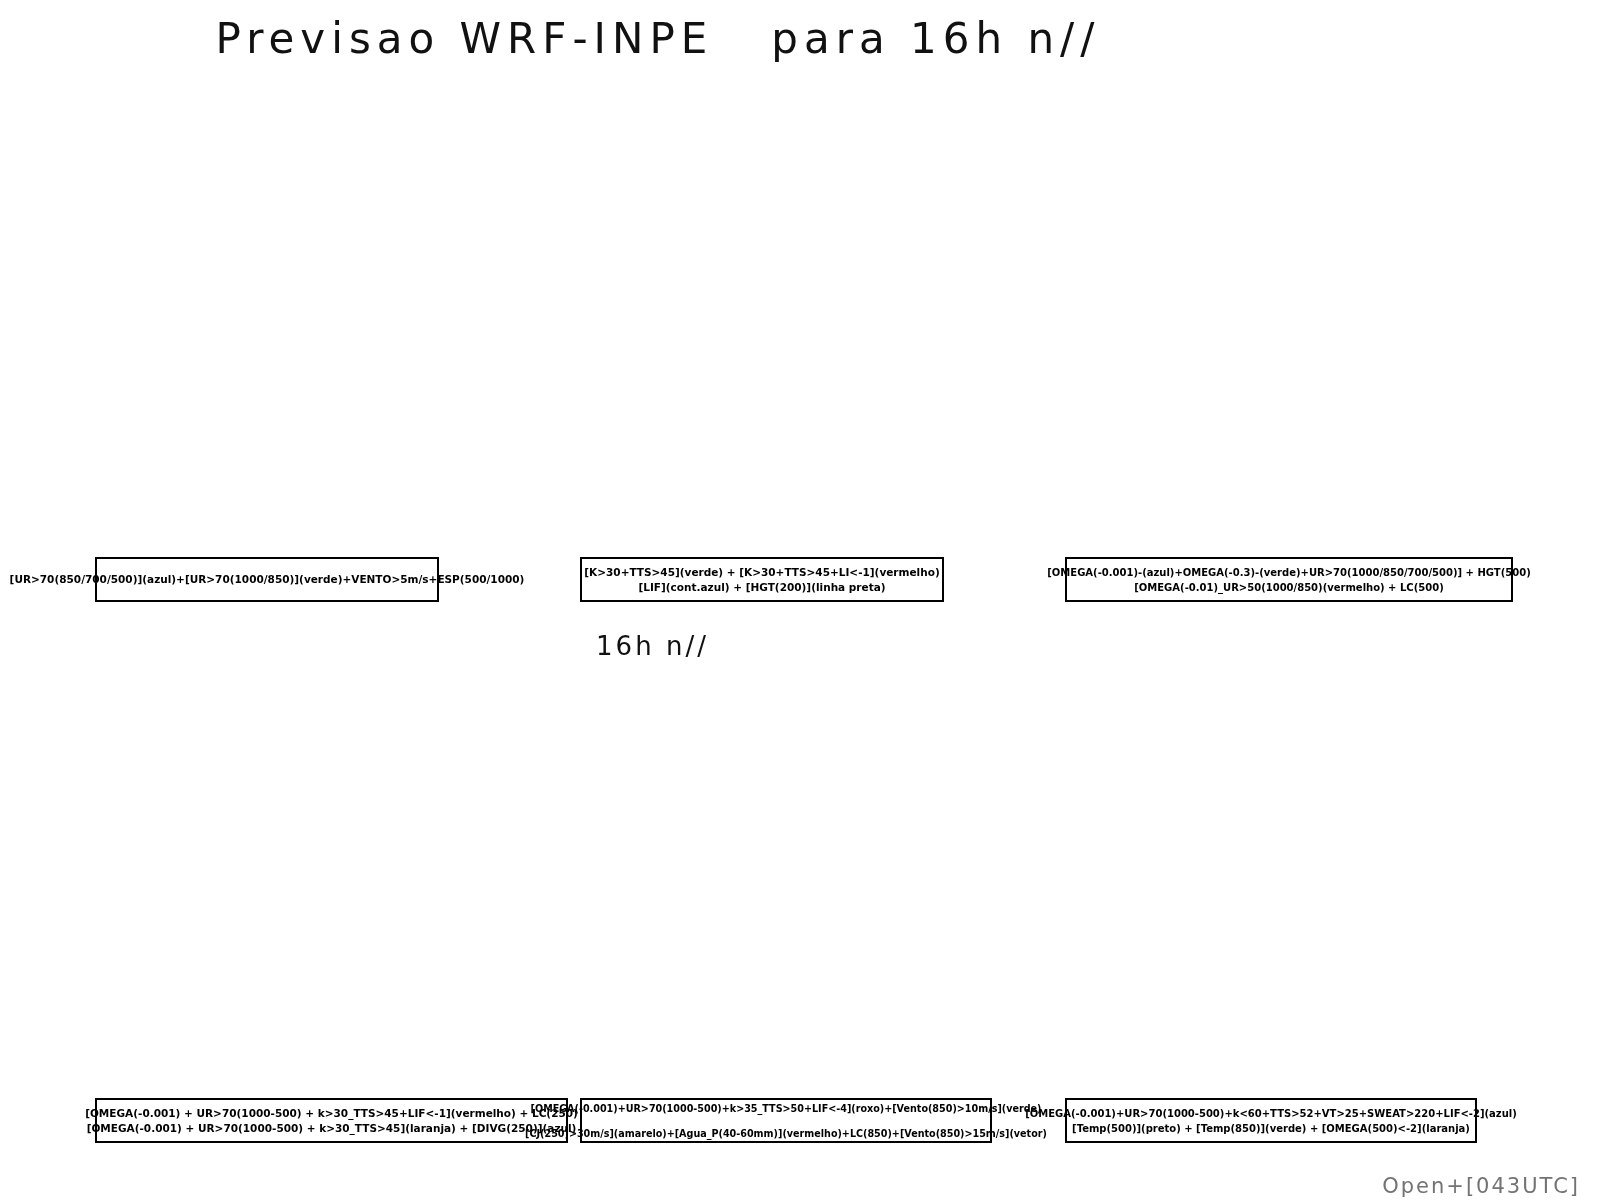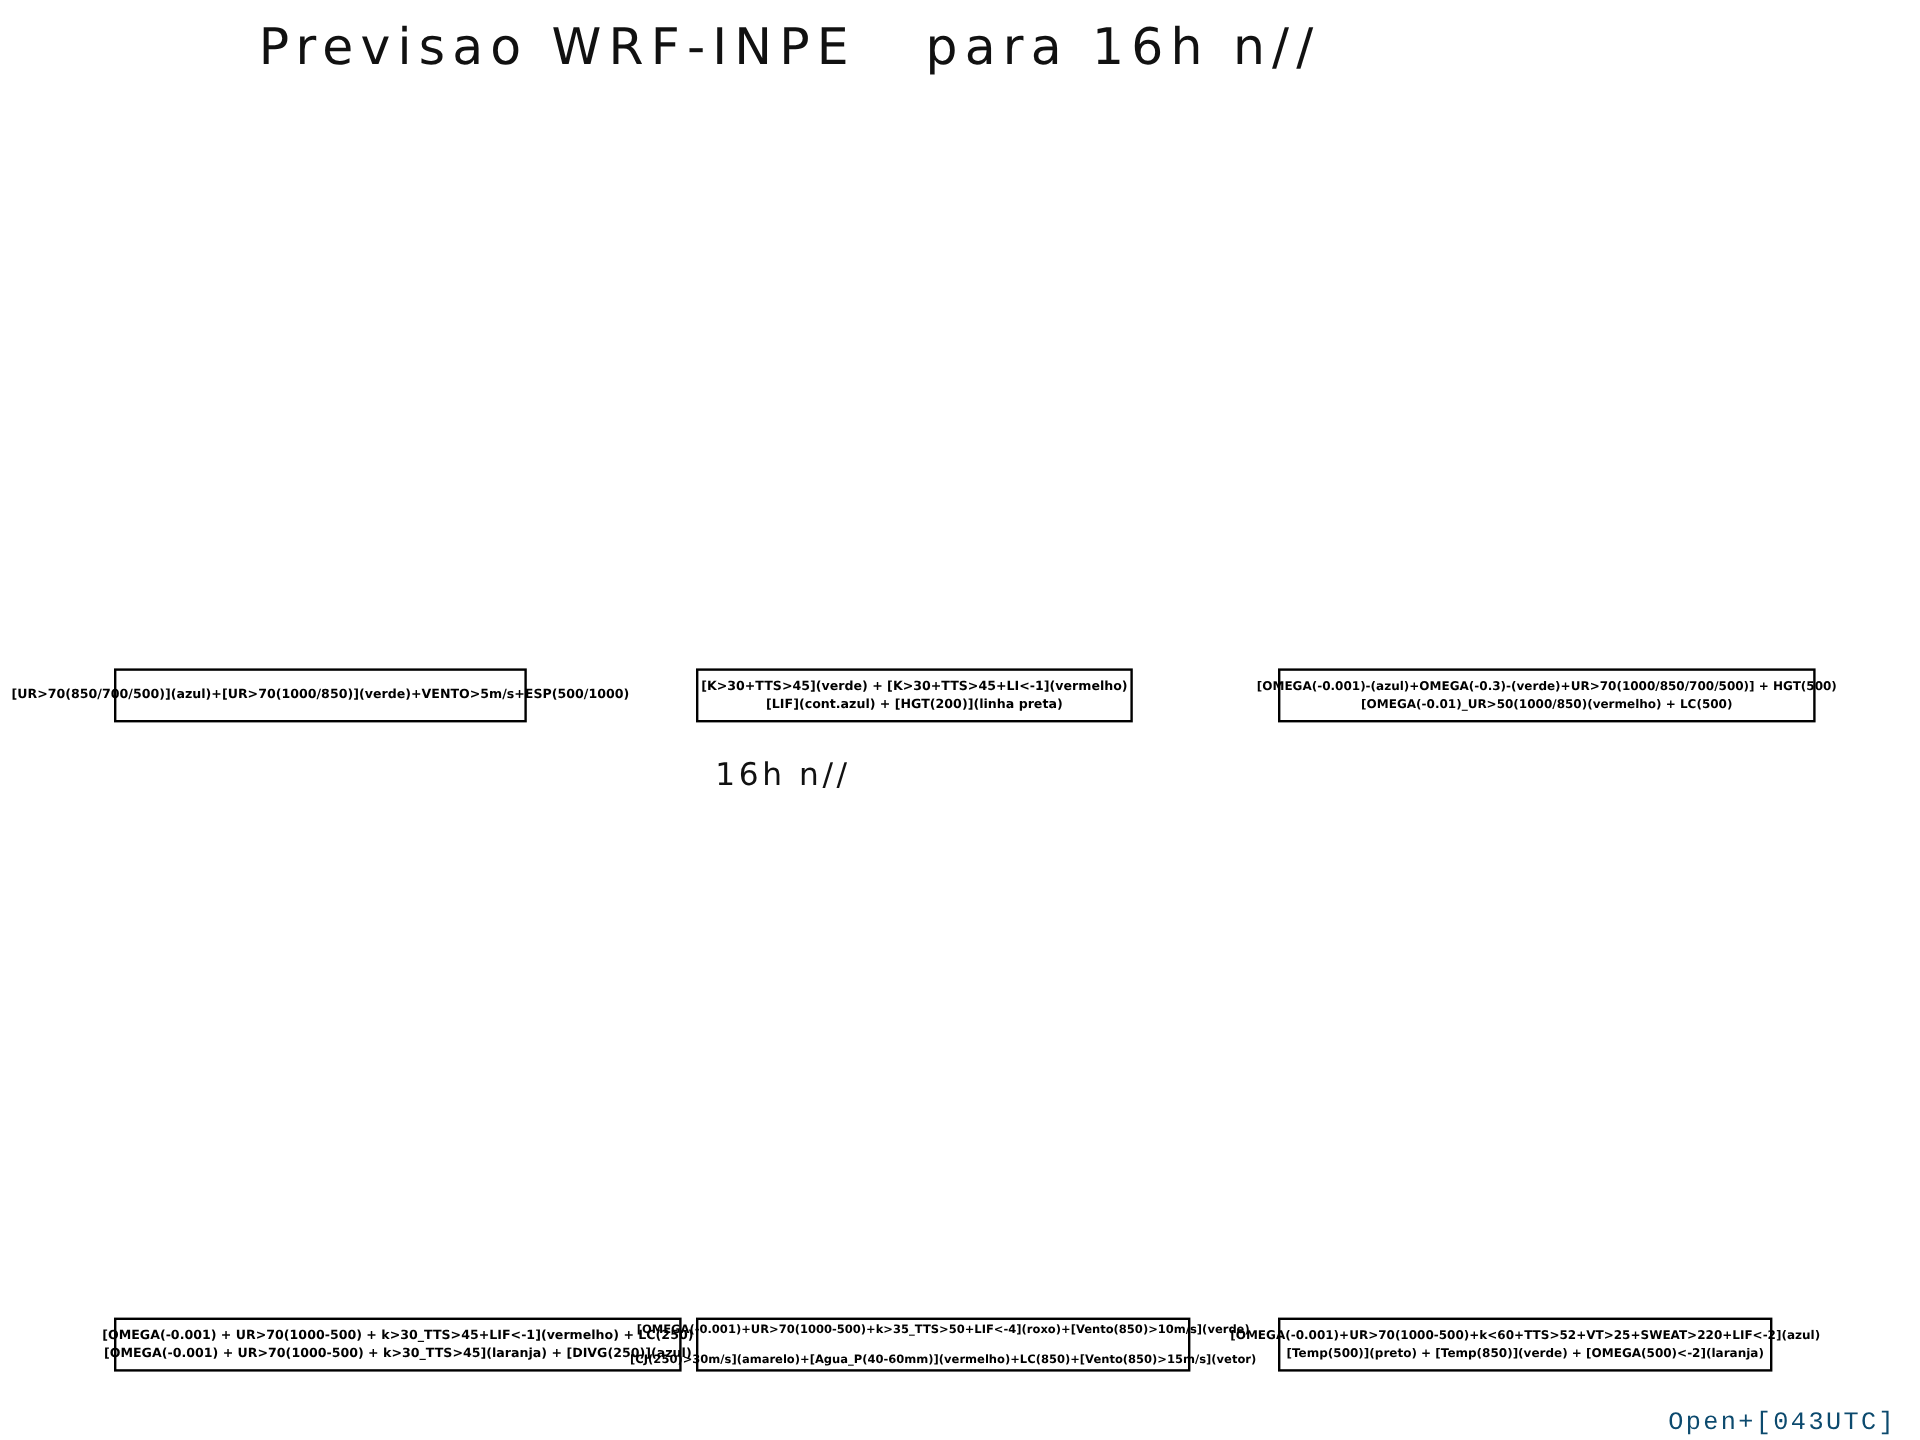--- a/index.html
+++ b/index.html
@@ -44,23 +44,22 @@
     white-space: pre;
   }
 
   
   .corner-stamp {
     position: absolute;
     right: 20px;
     bottom: 2px;
     font-size: 21px;
     letter-spacing: 2px;
-    color: #0c4a6e;
+    color: #737373;
     white-space: pre;
-    font-family: Liberation Mono, monospace;
   }
 
   
   .legend-box {
     position: absolute;
     box-sizing: border-box;
     border: 2px solid #000000;
     background: #ffffff;
     display: flex;
     flex-direction: column;

